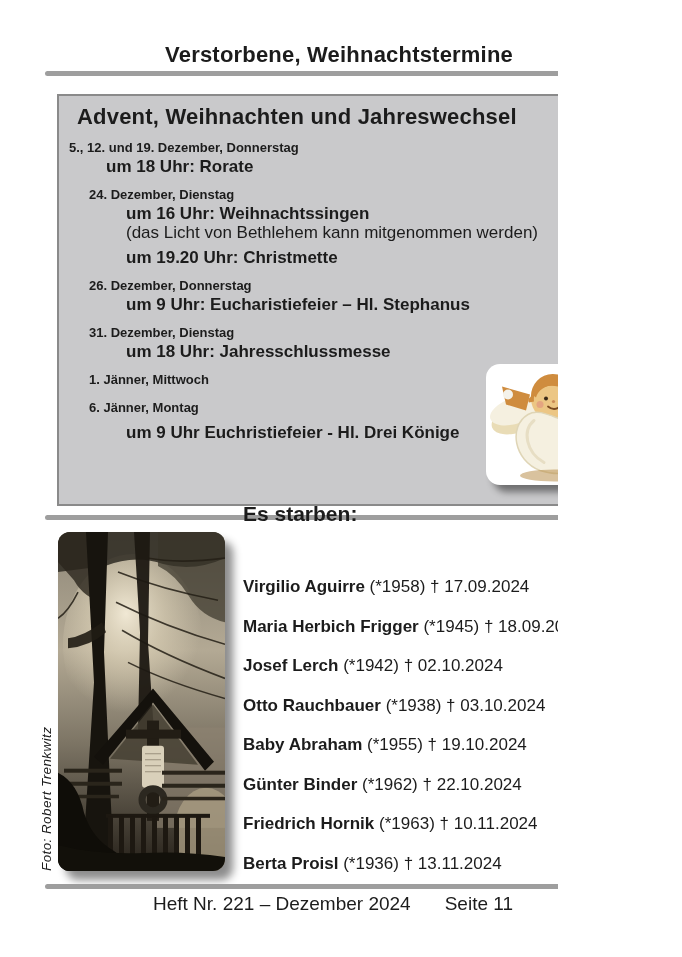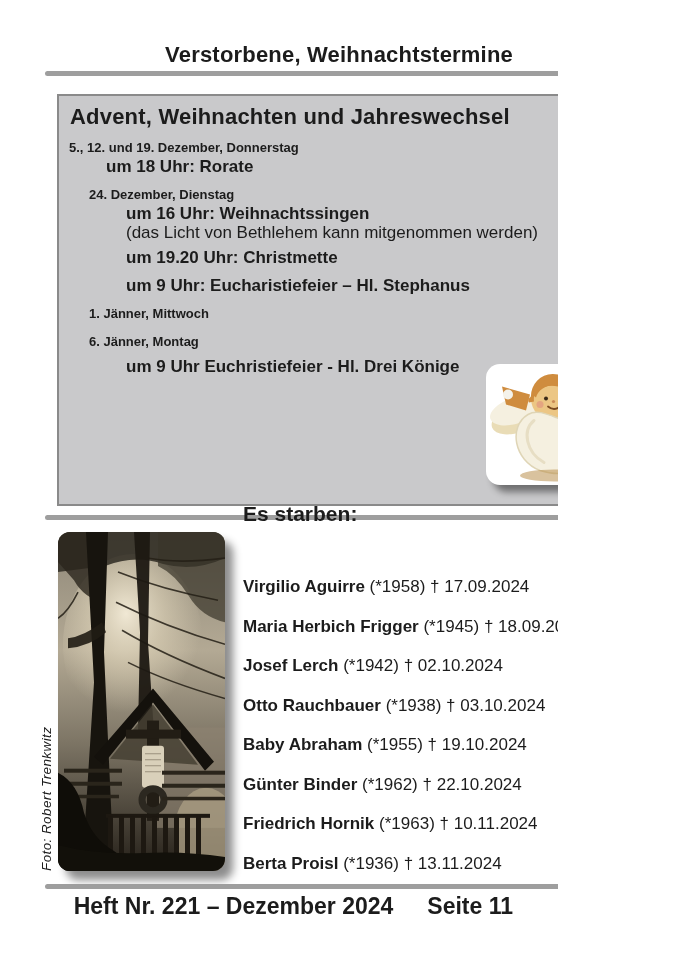--- a/index.html
+++ b/index.html
@@ -31,21 +31,21 @@
   .rule-bottom{top:884px;}
 
   
   .schedule-box{
     position:absolute;left:57px;top:94px;width:570px;height:412px;
     background:var(--box-bg);
     border:2px solid var(--box-border);
     padding:6px 10px;
   }
   .box-title{
-    font-size:22px;font-weight:bold;margin:2px 0 8px 1px;letter-spacing:0.2px;
+    font-size:22px;font-weight:bold;margin:2px 0 8px 8px;letter-spacing:0.2px;
   }
   .entry + .entry{margin-top:9px;margin-left:20px;}
   .entry-date{font-size:13px;font-weight:bold;line-height:19px;}
   .sub-line{font-size:17px;font-weight:bold;line-height:19px;margin-left:37px;}
   .sub-line.regular{font-weight:normal;}
   .sub-line.gap{margin-top:6px;}
 
   .angel-figure{
     position:absolute;right:9px;bottom:19px;
     width:130px;height:121px;
@@ -79,21 +79,21 @@
   .death-row{
     font-size:17px;line-height:17px;margin-bottom:22.5px;
     white-space:nowrap;
   }
   .death-name{font-weight:bold;}
   .death-details{font-weight:normal;}
 
   
   .footer{
     position:absolute;top:893px;right:45px;
-    font-size:23px;font-weight:bold;white-space:nowrap;
+    font-size:19px;font-weight:normal;white-space:nowrap;
   }
   .footer-page{margin-left:34px;}
 </style>
 </head>
 <body>
 
 <div class="page">
 
   <div class="header-title">Verstorbene, Weihnachtstermine</div>
   <div class="rule rule-top"></div>
@@ -105,21 +105,26 @@
           <div class="entry-date">5., 12. und 19. Dezember, Donnerstag</div>
           <div class="sub-line">um 18 Uhr: Rorate</div>
         </div>
         <div class="entry">
           <div class="entry-date">24. Dezember, Dienstag</div>
           <div class="sub-line">um 16 Uhr: Weihnachtssingen</div>
           <div class="sub-line regular">(das Licht von Bethlehem kann mitgenommen werden)</div>
           <div class="sub-line gap">um 19.20 Uhr: Christmette</div>
         </div>
         <div class="entry">
+          <div class="entry-date">26. Dezember, Donnerstag</div>
           <div class="sub-line">um 9 Uhr: Eucharistiefeier – Hl. Stephanus</div>
+        </div>
+        <div class="entry">
+          <div class="entry-date">31. Dezember, Dienstag</div>
+          <div class="sub-line">um 18 Uhr: Jahresschlussmesse</div>
         </div>
         <div class="entry">
           <div class="entry-date">1. Jänner, Mittwoch</div>
         </div>
         <div class="entry">
           <div class="entry-date">6. Jänner, Montag</div>
           <div class="sub-line gap">um 9 Uhr Euchristiefeier - Hl. Drei Könige</div>
         </div>
       </div>
 

